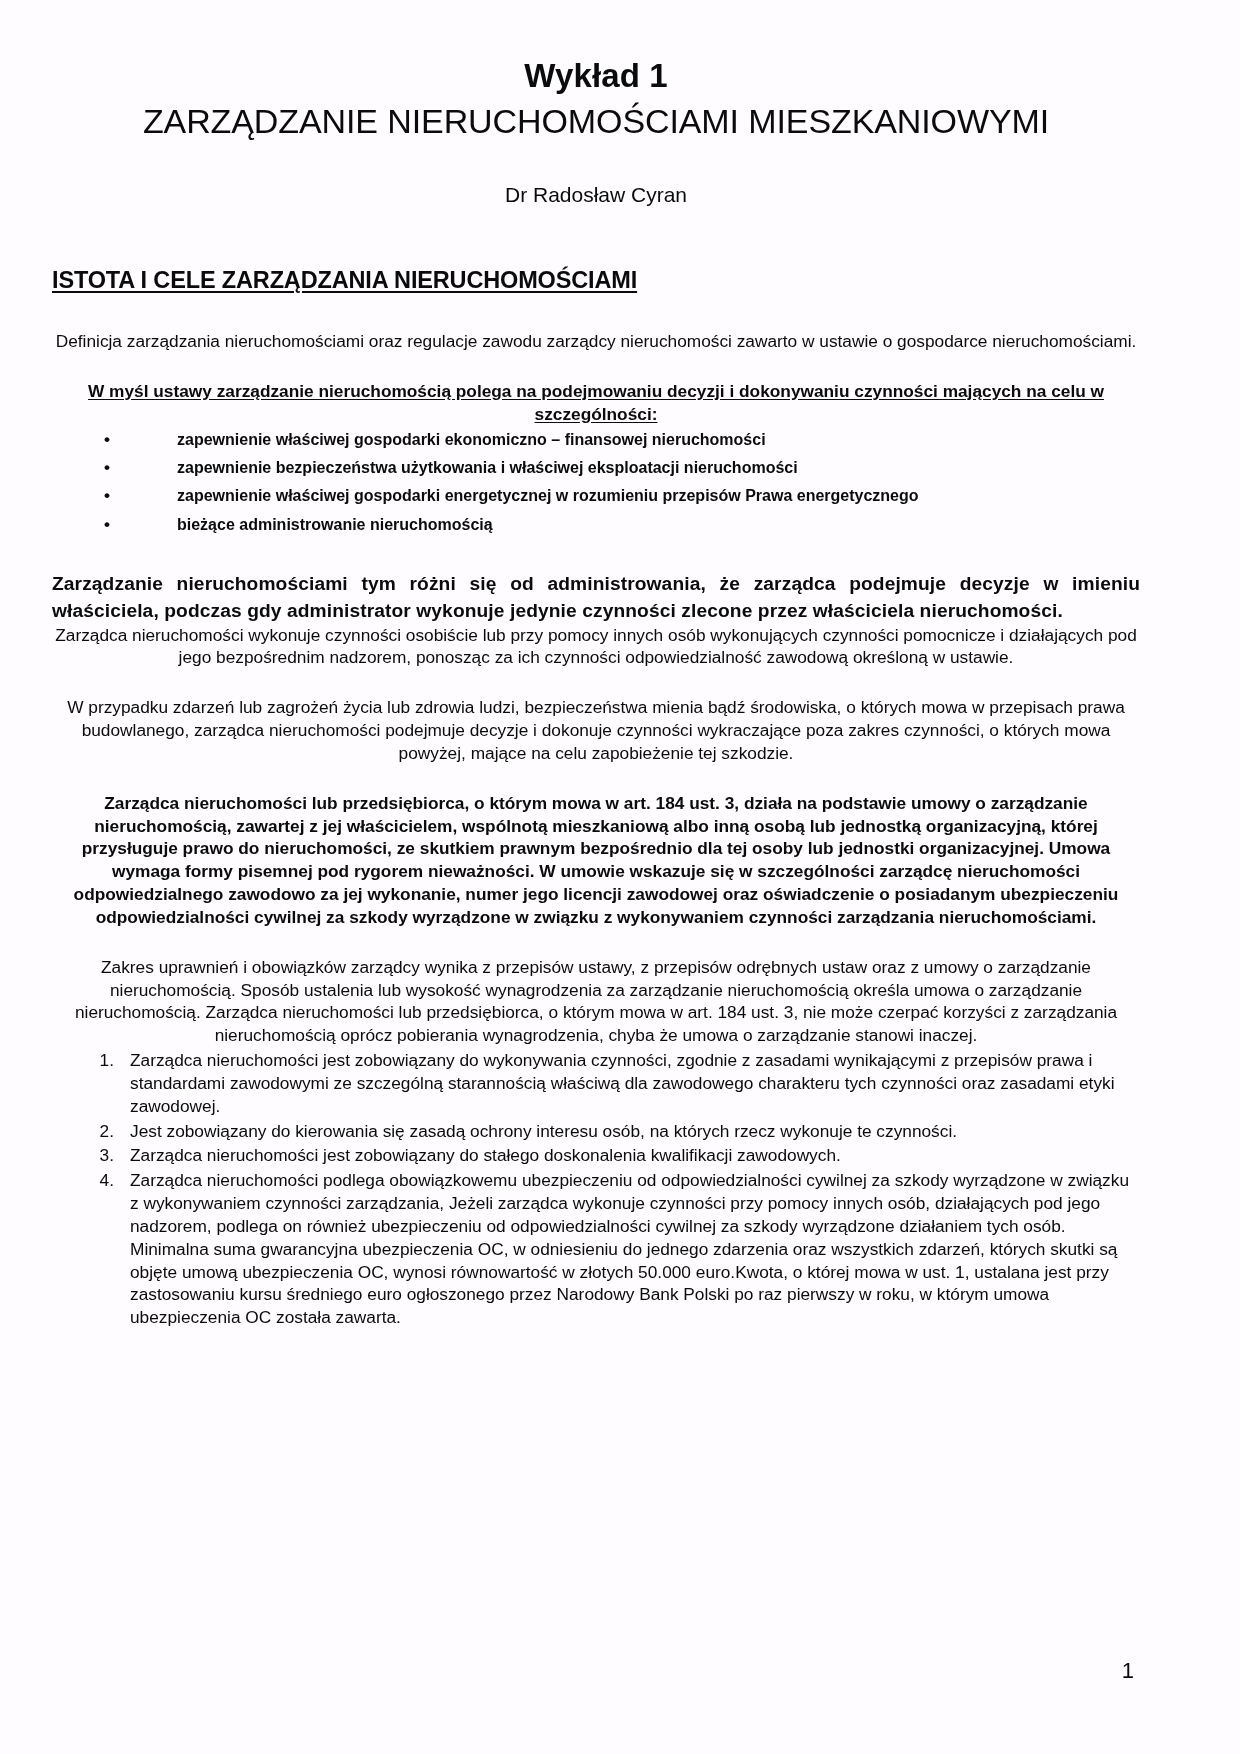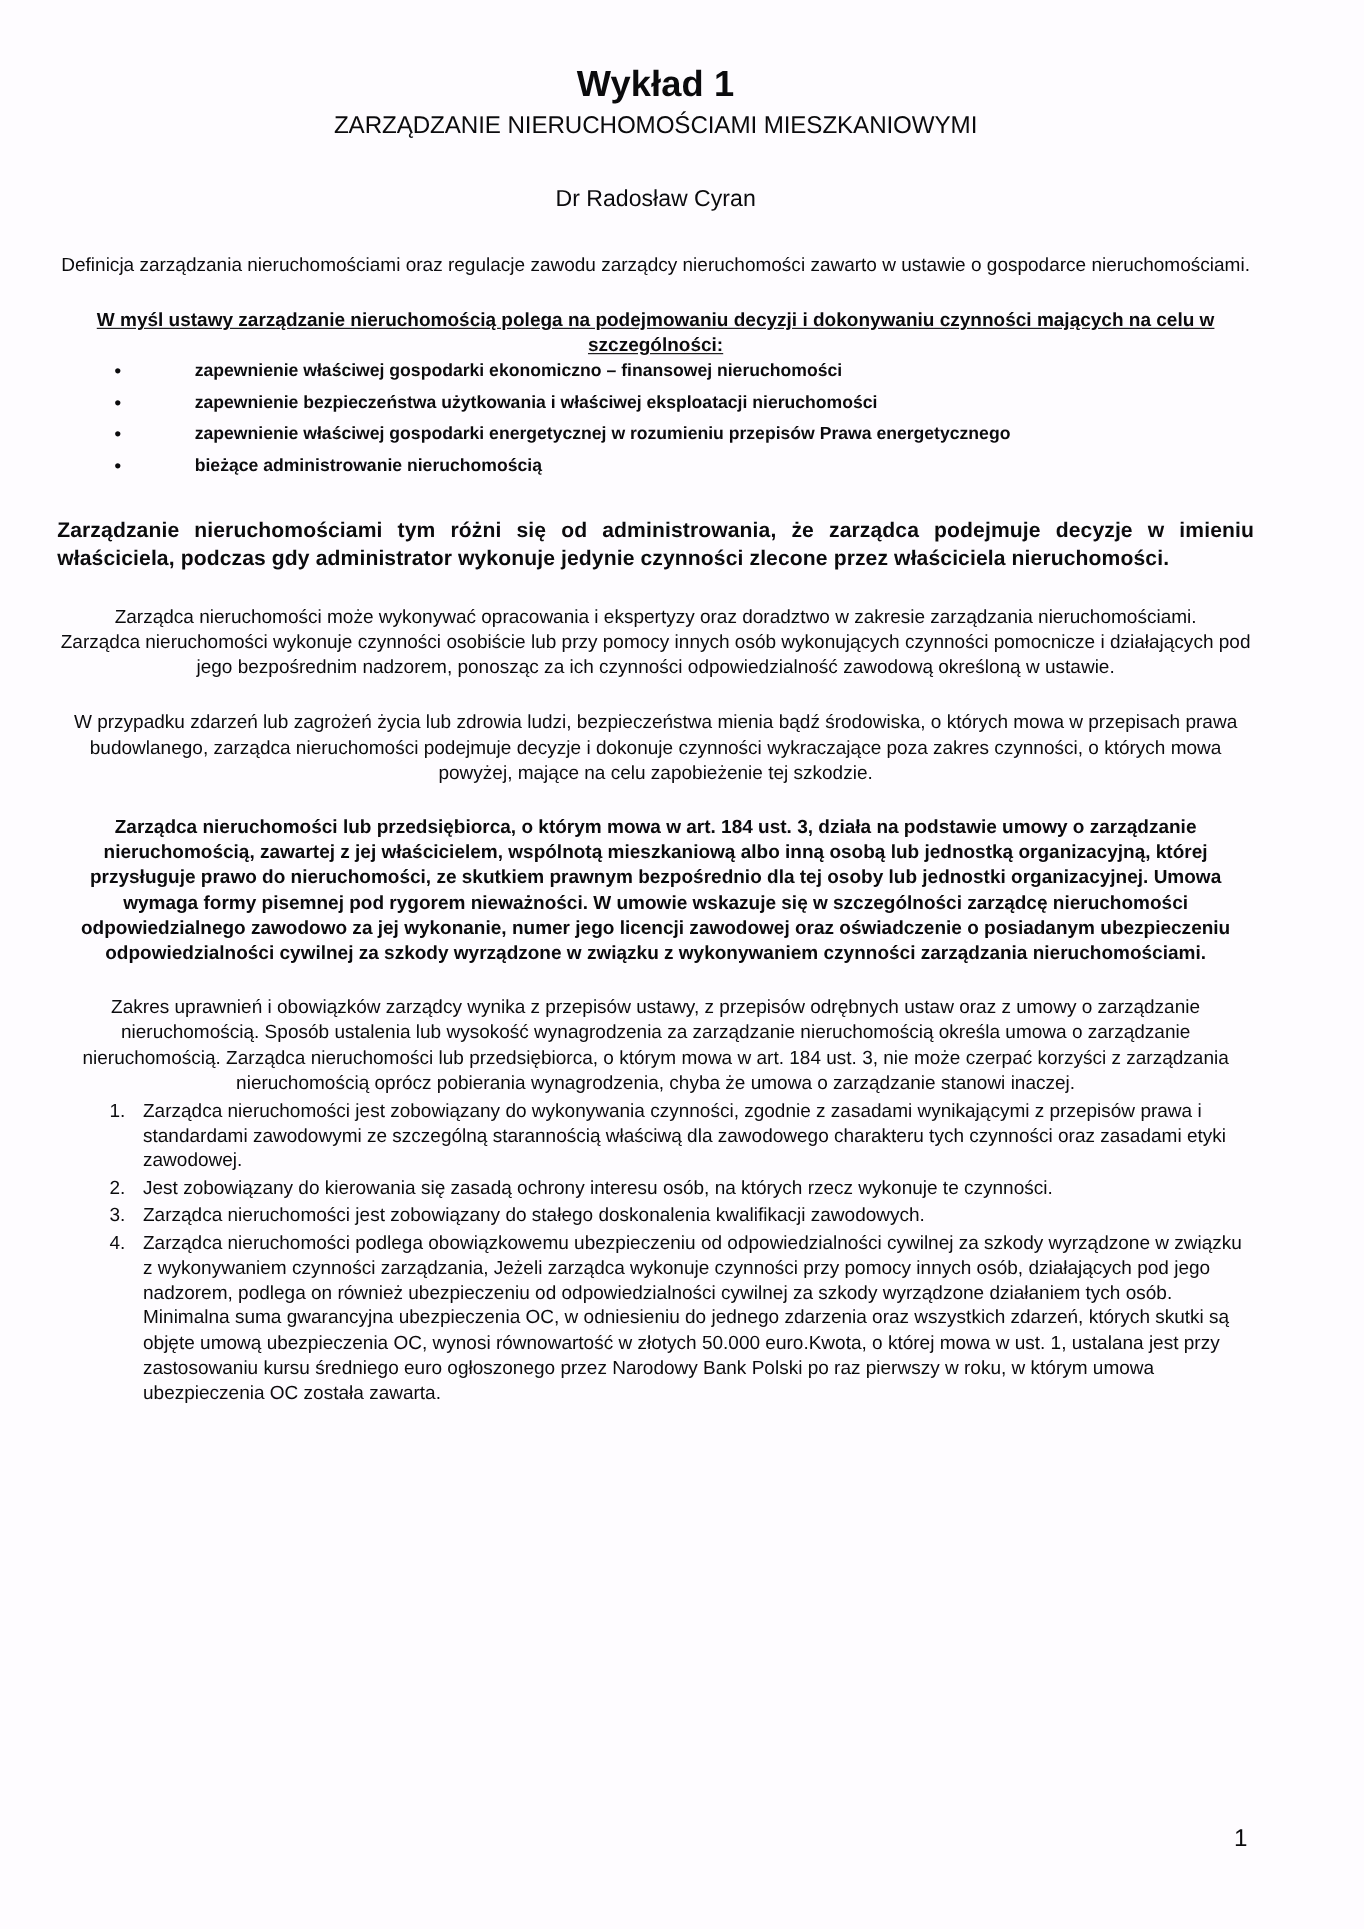--- a/index.html
+++ b/index.html
@@ -29,21 +29,21 @@
     padding-top: 58px;
   }
   .doc-title {
     font-size: 33px;
     font-weight: bold;
     line-height: 1.12;
     letter-spacing: 0.1px;
     margin: 0;
   }
   .doc-subtitle {
-    font-size: 22px;
+    font-size: 34px;
     font-weight: normal;
     line-height: 1.18;
     margin: 6px 0 12px 0;
     letter-spacing: -0.1px;
   }
   .doc-author {
     font-size: 21px;
     font-weight: normal;
     margin: 42px 0 0 0;
   }
@@ -143,35 +143,35 @@
 <body>
 
 <div class="page">
 
   <div class="title-block">
     <h1 class="doc-title">Wykład 1</h1>
     <h2 class="doc-subtitle">ZARZĄDZANIE NIERUCHOMOŚCIAMI MIESZKANIOWYMI</h2>
     <p class="doc-author">Dr Radosław Cyran</p>
   </div>
 
+  <h3 class="section-heading">ISTOTA I CELE ZARZĄDZANIA NIERUCHOMOŚCIAMI</h3>
 
   <p class="para spaced-top-lg">Definicja zarządzania nieruchomościami oraz regulacje zawodu zarządcy nieruchomości zawarto w ustawie o gospodarce nieruchomościami.</p>
 
   <p class="para bold-underline spaced-top-md">W myśl ustawy zarządzanie nieruchomością polega na podejmowaniu decyzji i dokonywaniu czynności mających na celu w szczególności:</p>
 
   <ul class="bullets">
     <li>zapewnienie właściwej gospodarki ekonomiczno – finansowej nieruchomości</li>
     <li>zapewnienie bezpieczeństwa użytkowania i właściwej eksploatacji nieruchomości</li>
     <li>zapewnienie właściwej gospodarki energetycznej w rozumieniu przepisów Prawa energetycznego</li>
     <li>bieżące administrowanie nieruchomością</li>
   </ul>
 
   <p class="para emphasis-block spaced-top-lg">Zarządzanie nieruchomościami tym różni się od administrowania, że zarządca podejmuje decyzje w imieniu właściciela, podczas gdy administrator wykonuje jedynie czynności zlecone przez właściciela nieruchomości.</p>
 
-  <p class="para spaced-top-md">Zarządca nieruchomości może wykonywać opracowania i ekspertyzy oraz doradztwo w zakresie zarządzania nieruchomościami.</p>
 
   <p class="para tight">Zarządca nieruchomości wykonuje czynności  osobiście lub przy pomocy innych osób wykonujących czynności pomocnicze i działających pod jego bezpośrednim nadzorem, ponosząc za ich czynności odpowiedzialność zawodową określoną w ustawie.</p>
 
   <p class="para spaced-top-md">W przypadku zdarzeń lub zagrożeń życia lub zdrowia ludzi, bezpieczeństwa mienia bądź środowiska, o których mowa w przepisach prawa budowlanego, zarządca nieruchomości podejmuje decyzje i dokonuje czynności wykraczające poza zakres czynności, o których mowa powyżej, mające na celu zapobieżenie tej szkodzie.</p>
 
   <p class="para bold spaced-top-md">Zarządca nieruchomości lub przedsiębiorca, o którym mowa w art. 184 ust. 3, działa na podstawie umowy o zarządzanie nieruchomością, zawartej z jej właścicielem, wspólnotą mieszkaniową albo inną osobą lub jednostką organizacyjną, której przysługuje prawo do nieruchomości, ze skutkiem prawnym bezpośrednio dla tej osoby lub jednostki organizacyjnej. Umowa wymaga formy pisemnej pod rygorem nieważności. W umowie wskazuje się w szczególności zarządcę nieruchomości odpowiedzialnego zawodowo za jej wykonanie, numer jego licencji zawodowej oraz oświadczenie o posiadanym ubezpieczeniu odpowiedzialności cywilnej za szkody wyrządzone w związku z wykonywaniem czynności zarządzania nieruchomościami.</p>
 
   <p class="para spaced-top-md">Zakres uprawnień i obowiązków zarządcy wynika z przepisów ustawy, z przepisów odrębnych ustaw oraz z umowy o zarządzanie nieruchomością. Sposób ustalenia lub wysokość wynagrodzenia za zarządzanie nieruchomością określa umowa o zarządzanie nieruchomością. Zarządca nieruchomości lub przedsiębiorca, o którym mowa w art. 184 ust. 3, nie może czerpać korzyści z zarządzania nieruchomością oprócz pobierania wynagrodzenia, chyba że umowa o zarządzanie stanowi inaczej.</p>
 
   <ol class="numbered">

